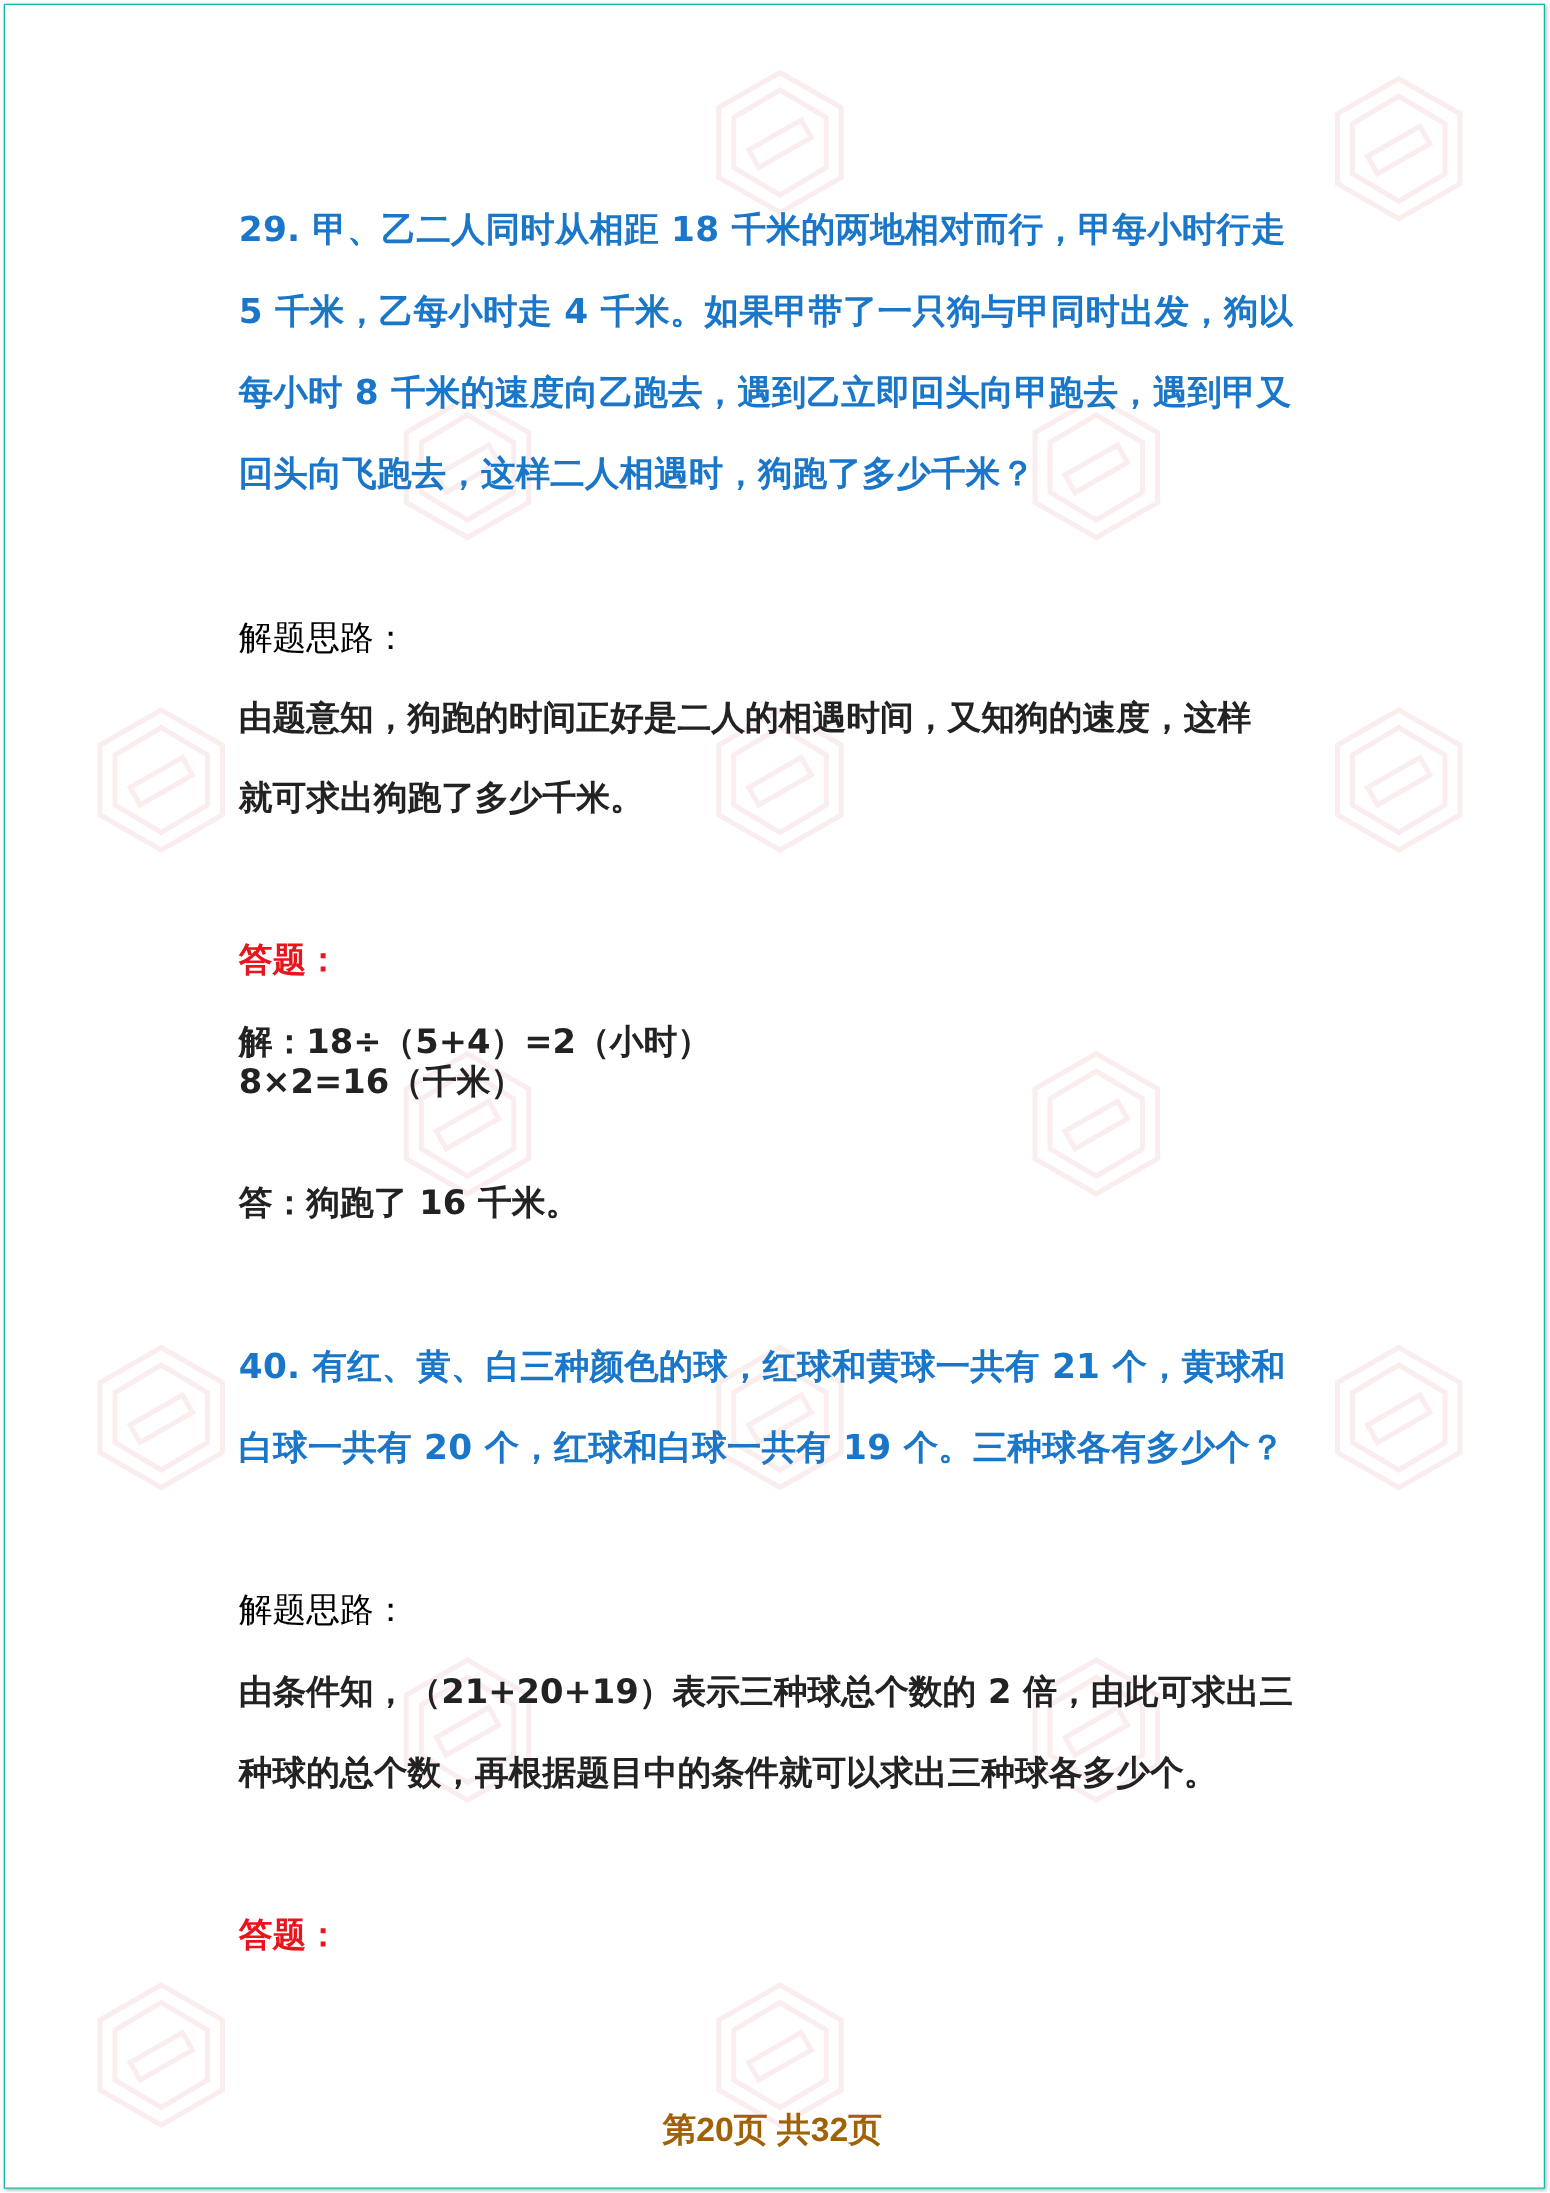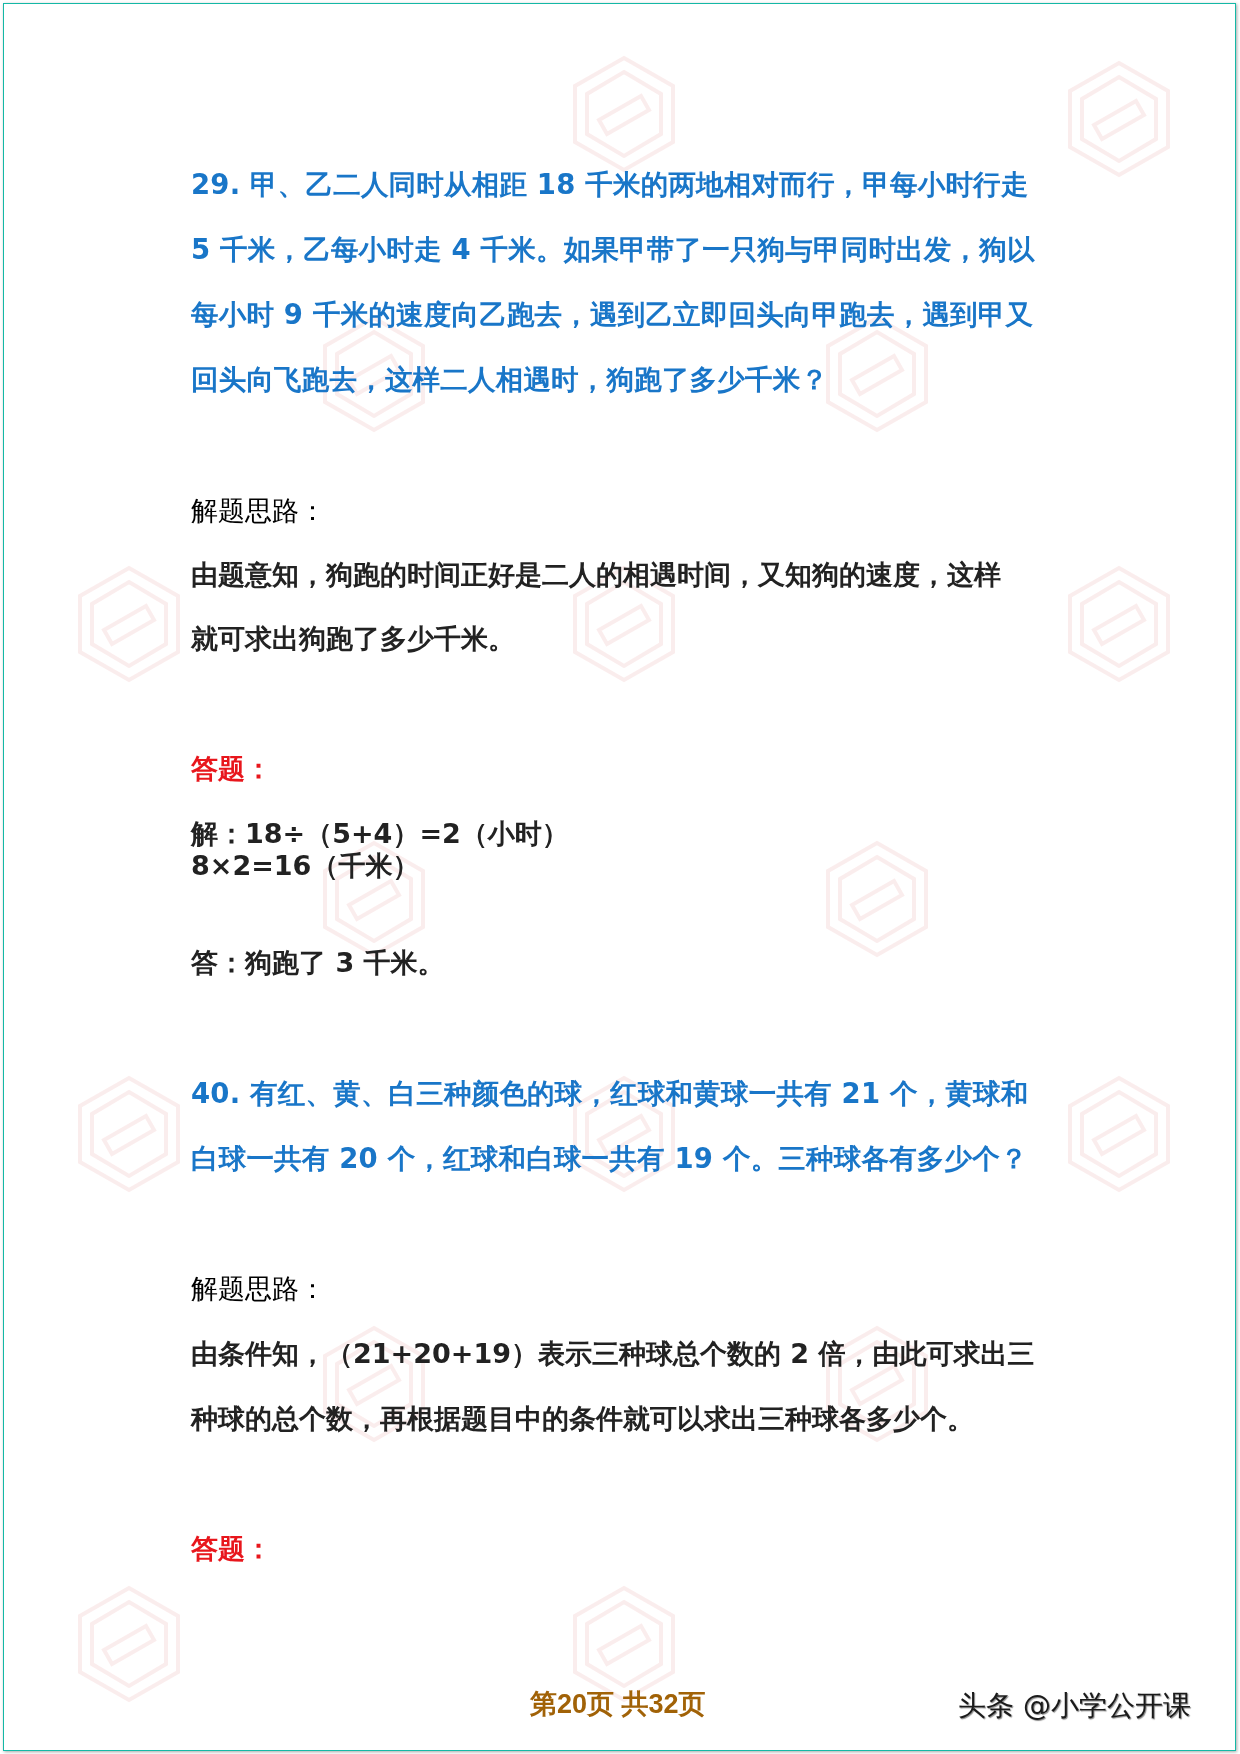--- a/index.html
+++ b/index.html
@@ -148,39 +148,38 @@
     <g fill="none" stroke="#f7dcdc" stroke-width="4">
       <polygon points="55,4 104,32 104,88 55,116 6,88 6,32"></polygon>
       <polygon points="55,18 92,40 92,80 55,102 18,80 18,40"></polygon>
       <polygon points="30,66 72,42 80,56 38,80"></polygon>
     </g>
   </svg>
 
   <div>
     <div class="line q" style="top:160px;">29. 甲、乙二人同时从相距 18 千米的两地相对而行，甲每小时行走</div>
     <div class="line q" style="top:225px;">5 千米，乙每小时走 4 千米。如果甲带了一只狗与甲同时出发，狗以</div>
-    <div class="line q" style="top:290px;">每小时 9 千米的速度向乙跑去，遇到乙立即回头向甲跑去，遇到甲又</div>
+    <div class="line q" style="top:290px;">每小时 8 千米的速度向乙跑去，遇到乙立即回头向甲跑去，遇到甲又</div>
     <div class="line q" style="top:355px;">回头向飞跑去，这样二人相遇时，狗跑了多少千米？</div>
 
     <div class="line h-think" style="top:487px;">解题思路：</div>
     <div class="line body" style="top:551px;">由题意知，狗跑的时间正好是二人的相遇时间，又知狗的速度，这样</div>
     <div class="line body" style="top:615px;">就可求出狗跑了多少千米。</div>
 
     <div class="line h-ans" style="top:745px;">答题：</div>
     <div class="line body" style="top:810px;">解：18÷（5+4）=2（小时）</div>
     <div class="line body" style="top:842px;">8×2=16（千米）</div>
-    <div class="line body" style="top:939px;">答：狗跑了 3 千米。</div>
+    <div class="line body" style="top:939px;">答：狗跑了 16 千米。</div>
   </div>
 
   <div>
     <div class="line q" style="top:1069px;">40. 有红、黄、白三种颜色的球，红球和黄球一共有 21 个，黄球和</div>
     <div class="line q" style="top:1124px;margin-top:10px;">白球一共有 20 个，红球和白球一共有 19 个。三种球各有多少个？</div>
 
     <div class="line h-think" style="top:1265px;">解题思路：</div>
     <div class="line body" style="top:1330px;">由条件知，（21+20+19）表示三种球总个数的 2 倍，由此可求出三</div>
     <div class="line body" style="top:1395px;">种球的总个数，再根据题目中的条件就可以求出三种球各多少个。</div>
 
     <div class="line h-ans" style="top:1525px;">答题：</div>
   </div>
 
   <div class="footer-page">第20页 共32页</div>
-  <div class="footer-brand">头条 @小学公开课</div>
 </div>
 
 </body></html>

